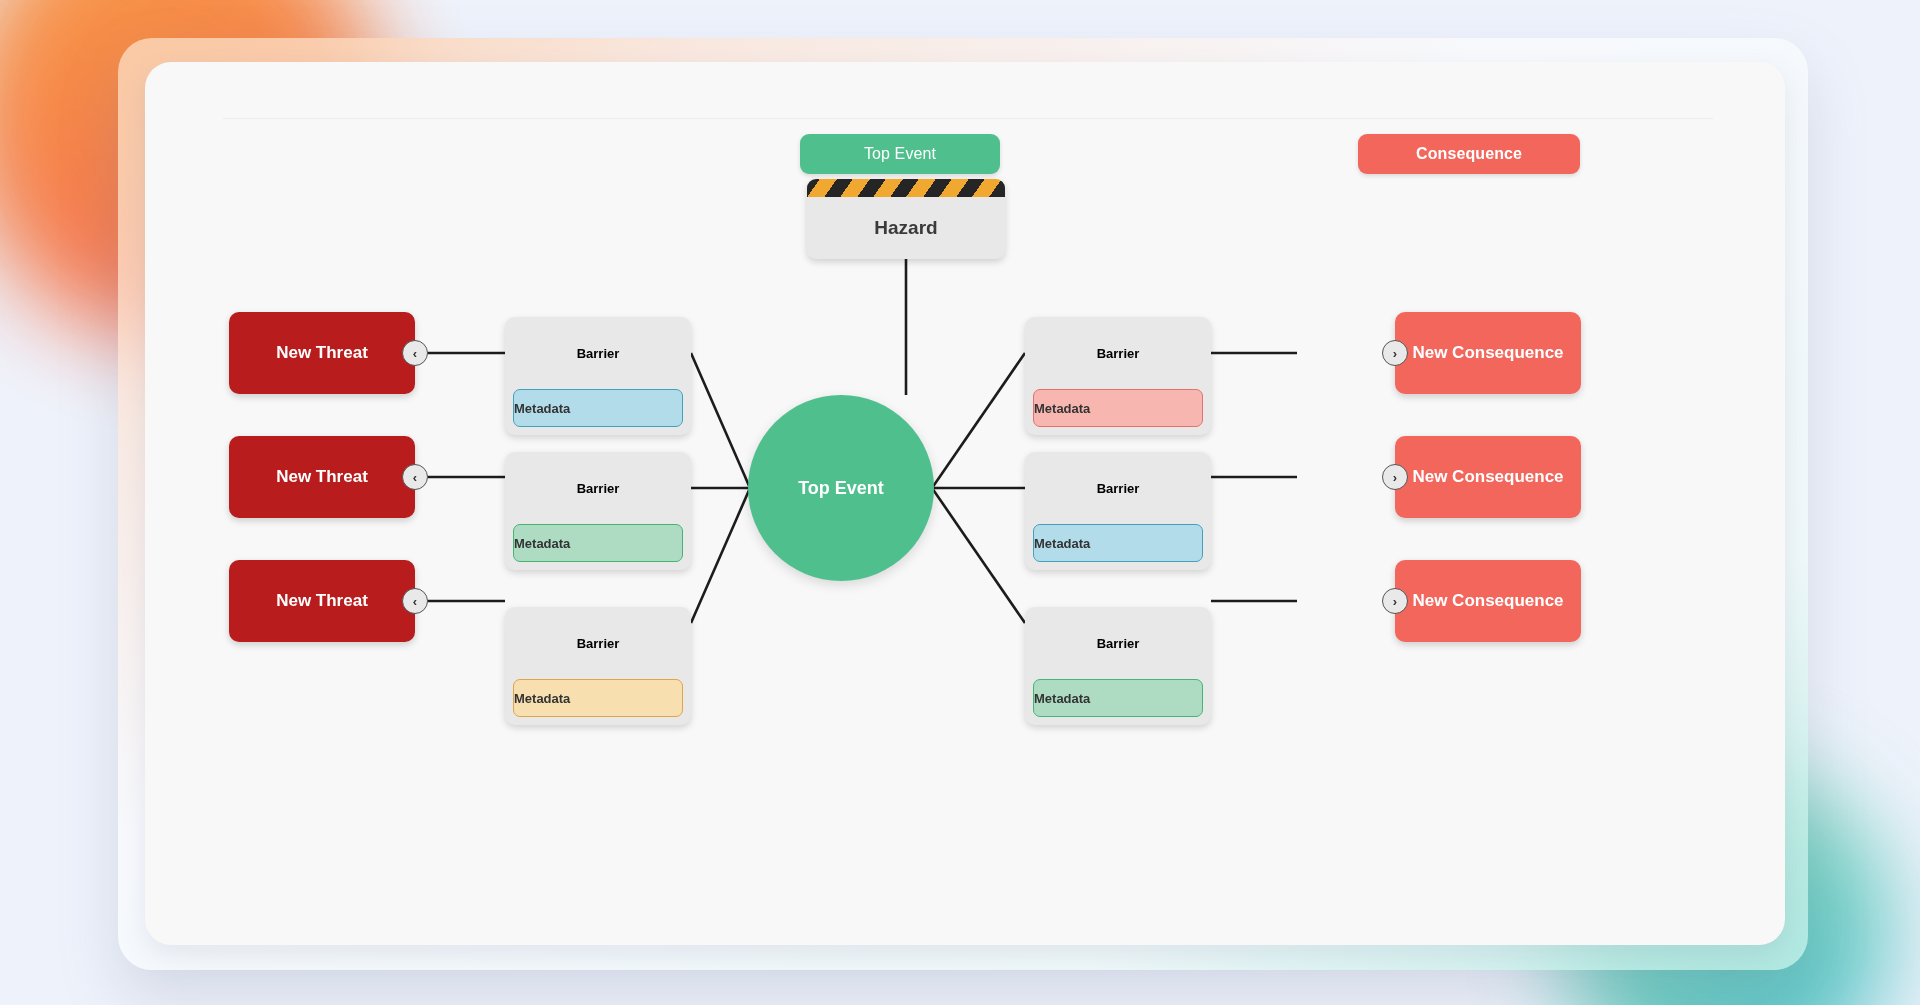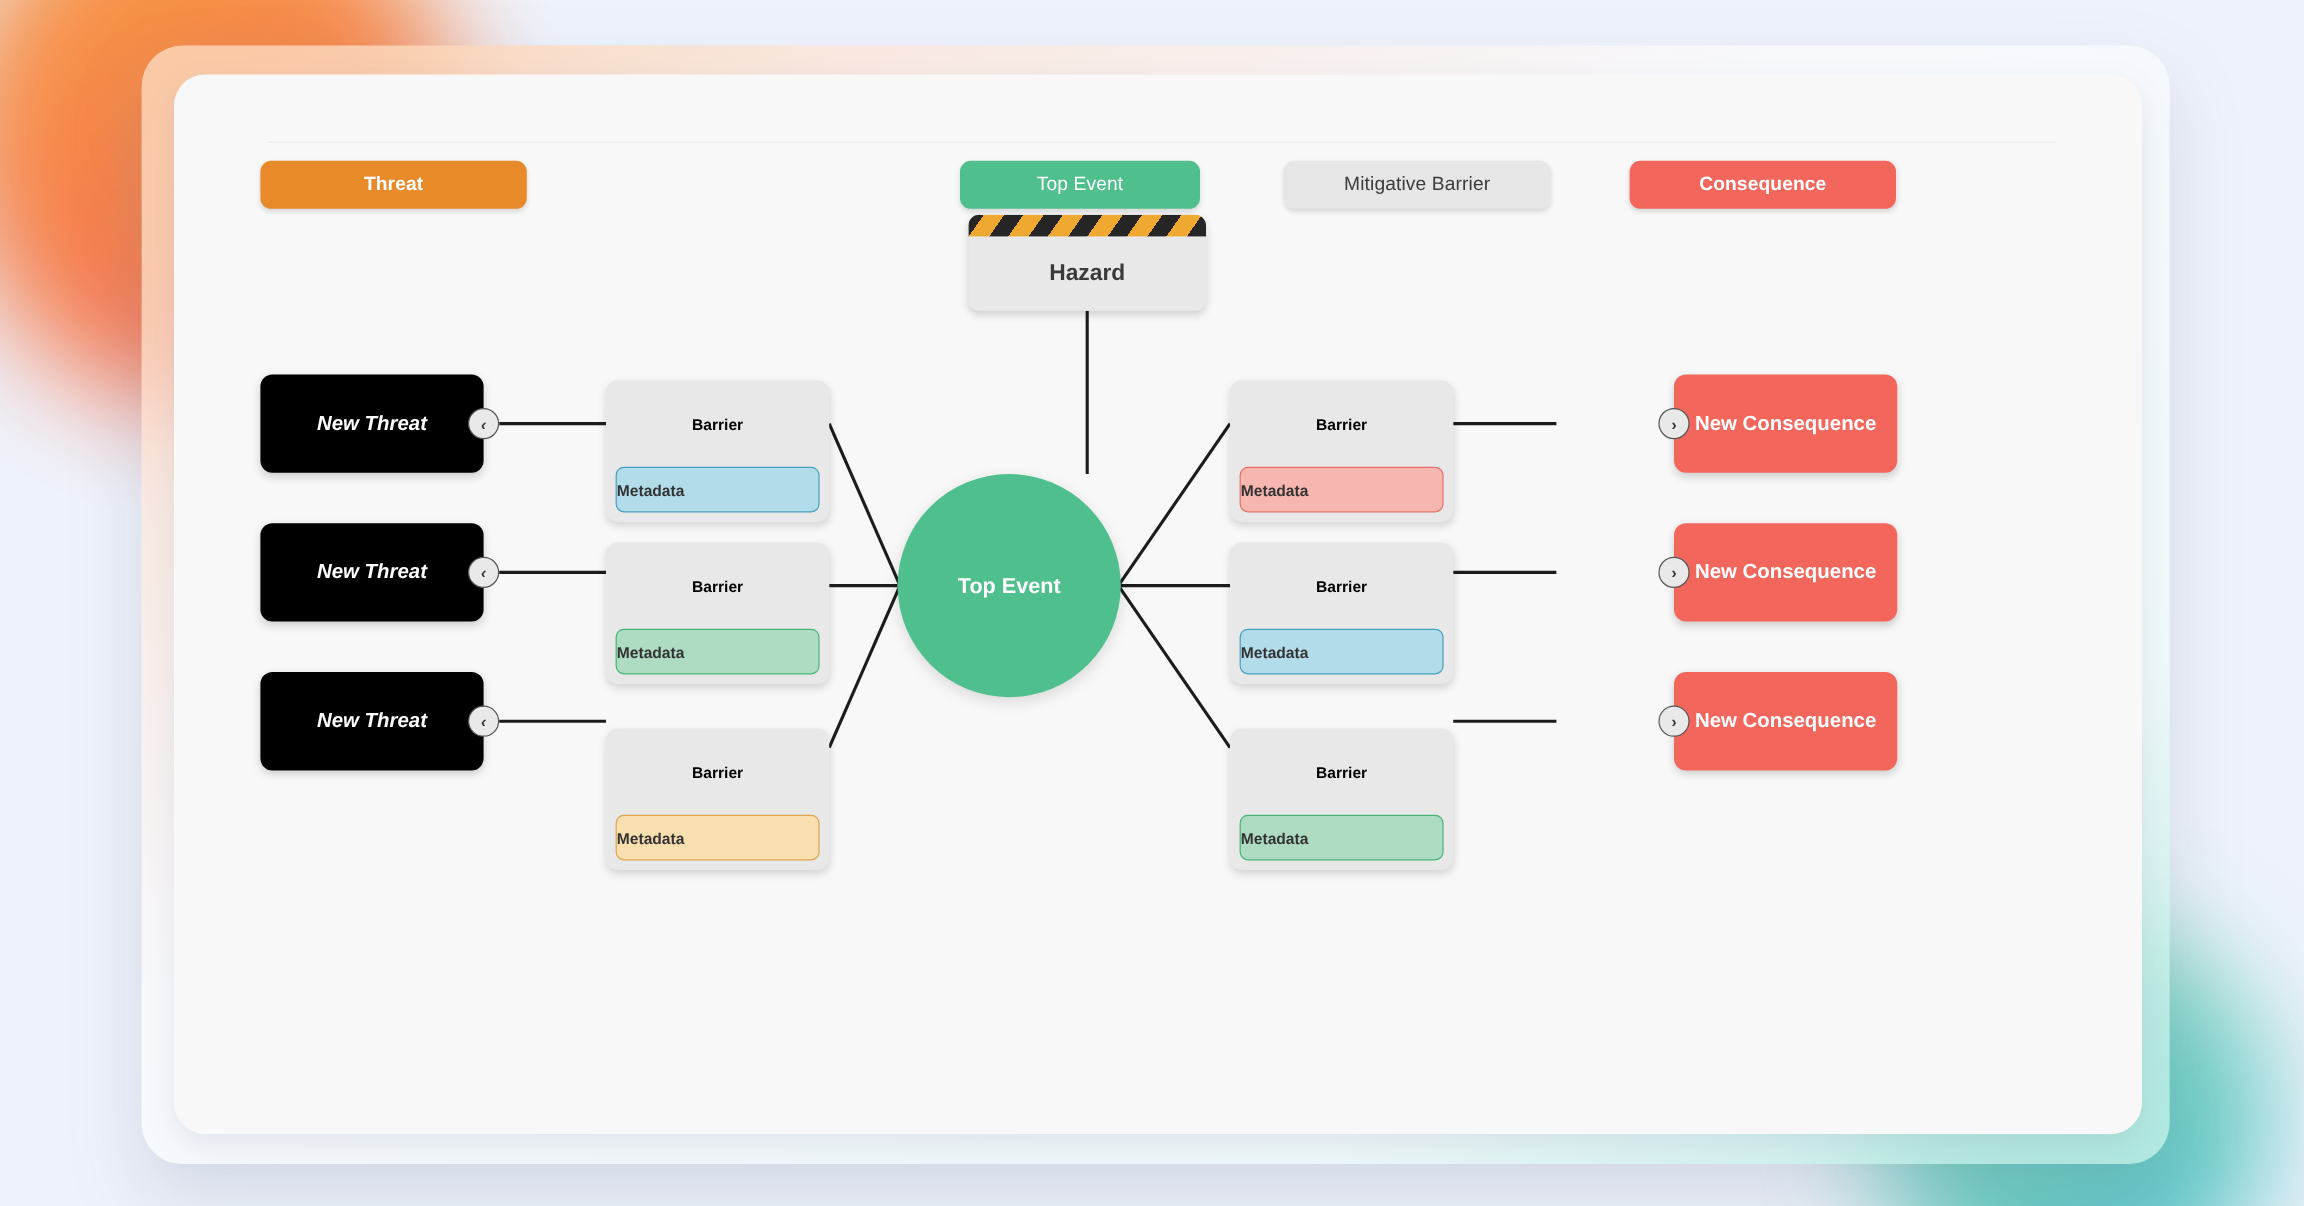--- a/index.html
+++ b/index.html
@@ -112,21 +112,21 @@
   }
 
   
   .pill {
     width: 186px; height: 82px;
     border-radius: 10px;
     display: flex; align-items: center; justify-content: center;
     color: #fff; font-size: 17px; font-weight: bold;
     box-shadow: 0 3px 7px rgba(0,0,0,.17);
   }
-  .pill-threat { left: 72px;   background: #000000; font-style: italic; }
+  .pill-threat { left: 84px;   background: #b91c1c; }
   .pill-cons   { left: 1250px; background: #f2665c; }
 
   
   .handle {
     position: absolute;
     width: 26px; height: 26px;
     border-radius: 50%;
     background: #e9e9e9;
     border: 1.5px solid #555;
     display: flex; align-items: center; justify-content: center;
@@ -178,28 +178,22 @@
 
 <div class="bg-blob blob-orange"></div>
 <div class="bg-blob blob-teal"></div>
 
 <div class="app-frame"></div>
 
 <div class="canvas-card">
 
   <div class="top-rule"></div>
 
-  <div class="chip chip-threat">
-    <span>Threat</span>
-  </div>
   <div class="chip chip-top">
     <span>Top Event</span>
-  </div>
-  <div class="chip chip-mit">
-    <span>Mitigative Barrier</span>
   </div>
   <div class="chip chip-cons">
     <span>Consequence</span>
   </div>
 
   <svg class="edges" viewBox="0 0 1640 883" preserveAspectRatio="none">
     <g stroke="#1c1c1c" stroke-width="2.6" fill="none">
 
       <line x1="761" y1="197" x2="761" y2="333"></line>
 

